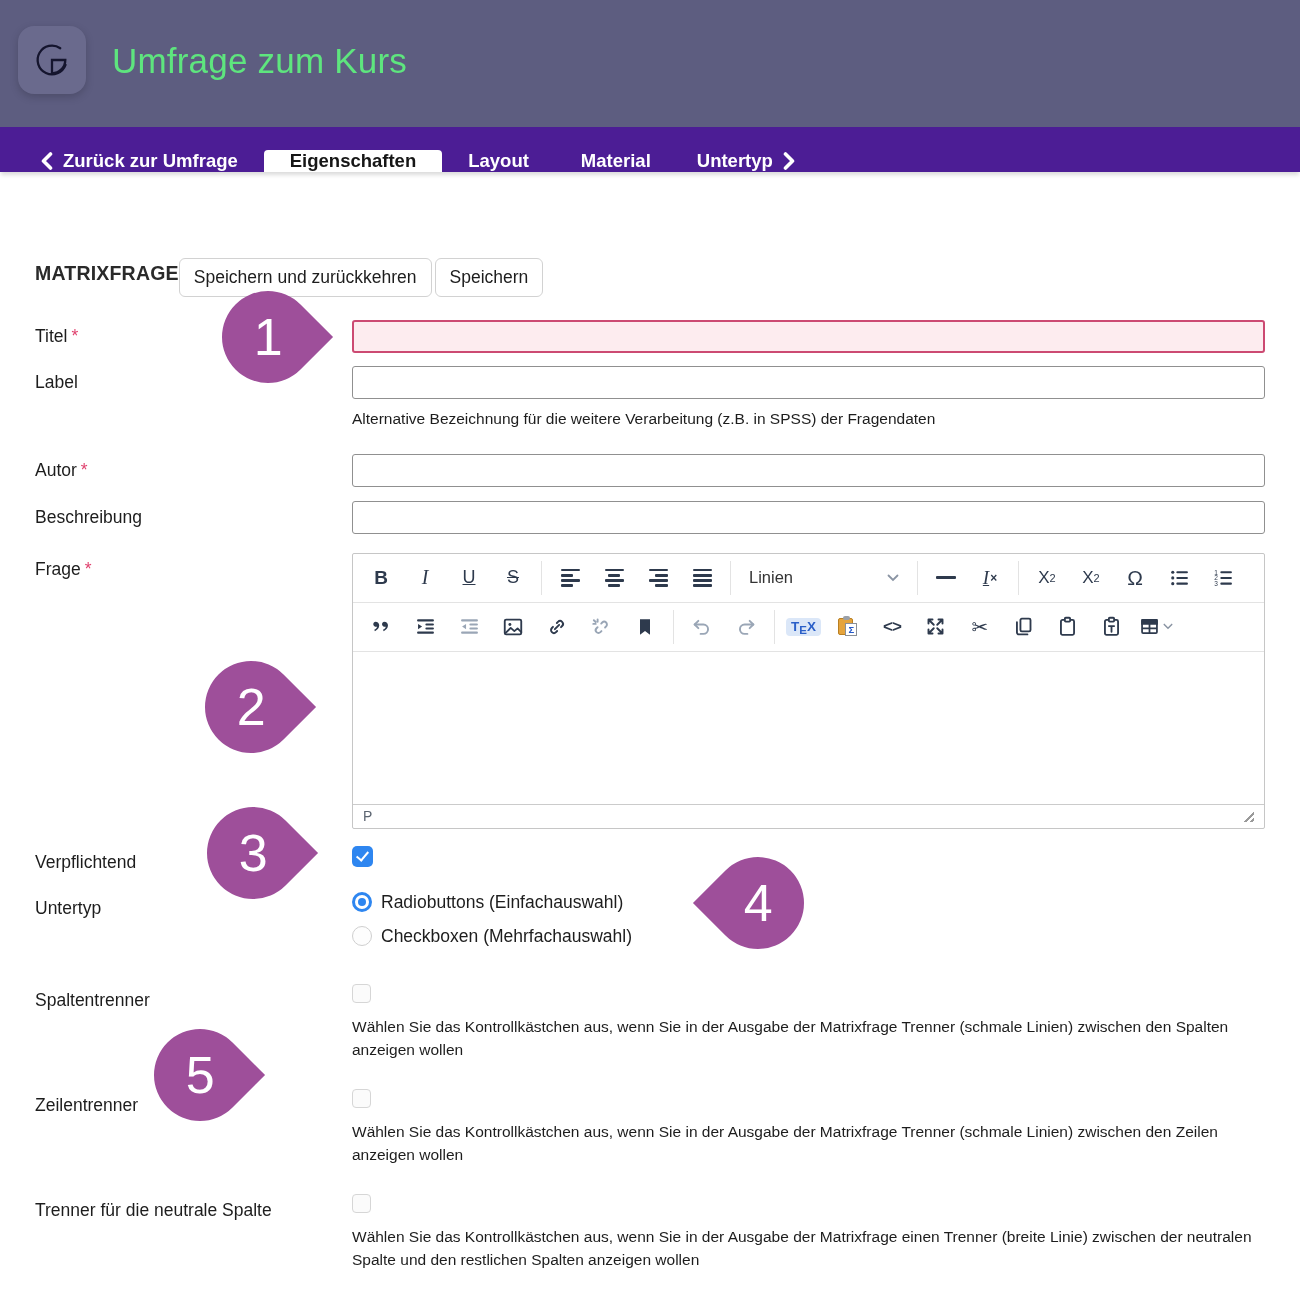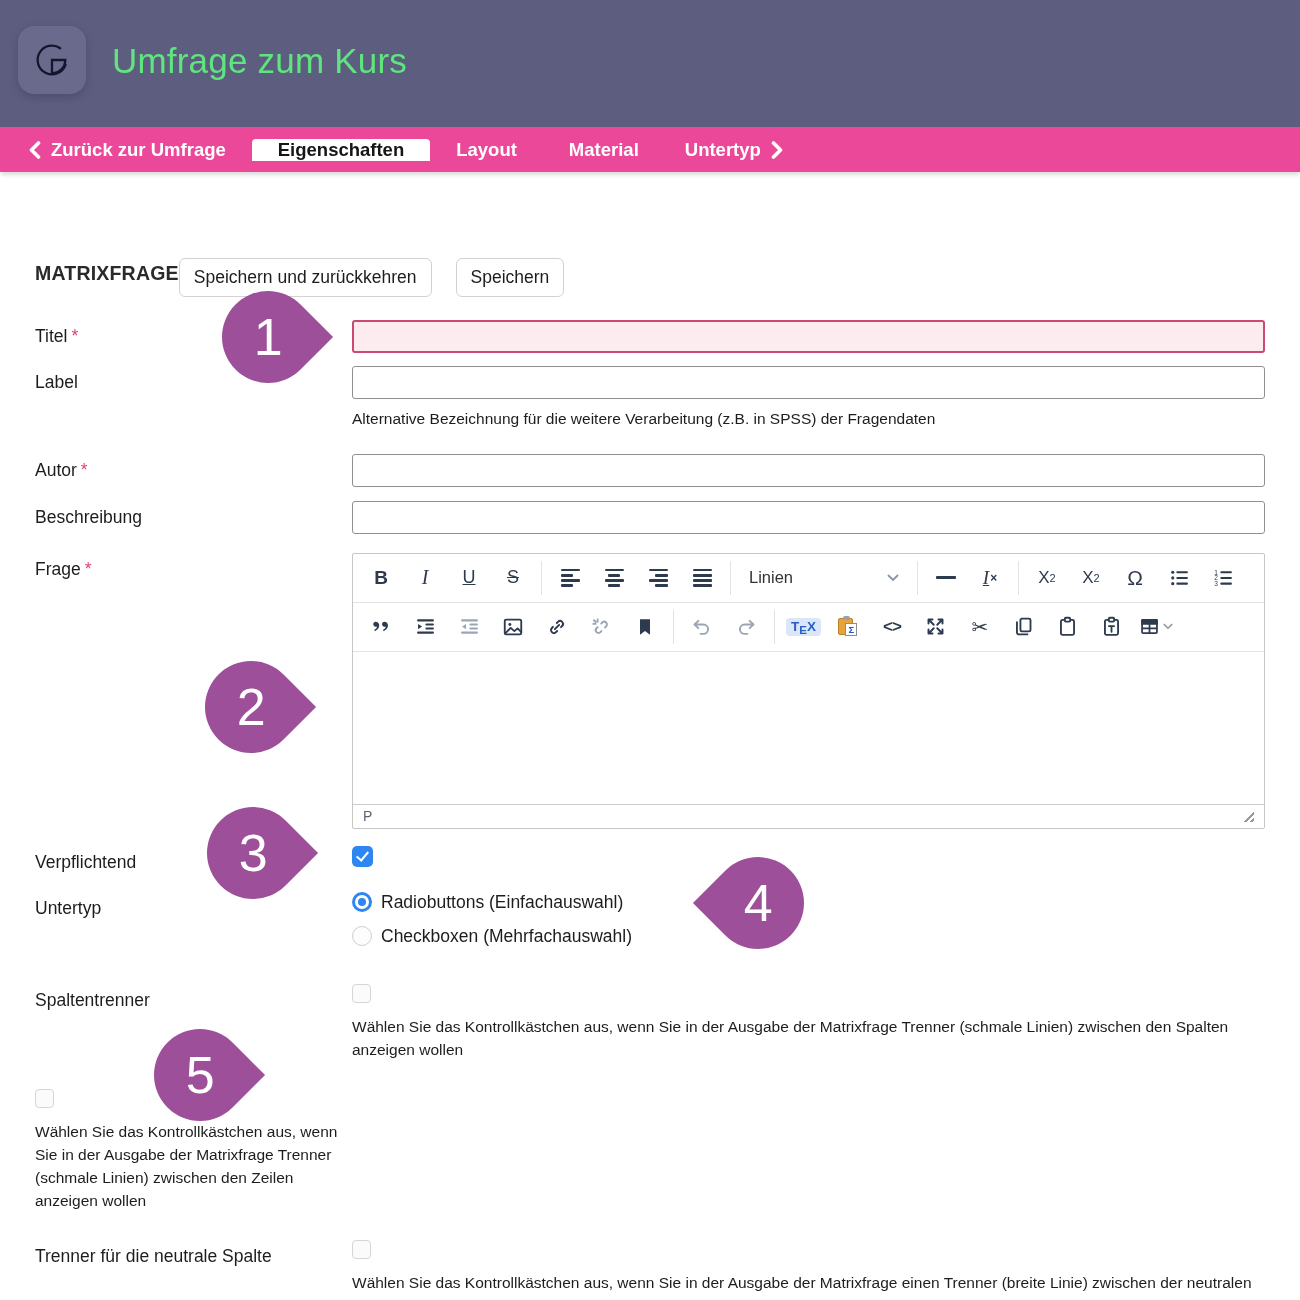--- a/index.html
+++ b/index.html
@@ -6,33 +6,33 @@
   body{width:1300px;height:1300px;position:relative;overflow:hidden;background:#fff;
        font-family:"Liberation Sans",sans-serif;color:#1d1d1d}
 
   
   .app-header{background:#5d5d80;height:127px;display:flex;align-items:center;padding-left:18px;box-sizing:border-box}
   .logo-tile{width:68px;height:68px;border-radius:16px;background:#6a6a8d;display:flex;align-items:center;justify-content:center;
              box-shadow:0 3px 8px rgba(0,0,0,.18);margin-top:-8px}
   .app-title{color:#5ee57e;font-size:35px;font-weight:400;margin-left:26px;margin-top:-6px;letter-spacing:.2px}
 
   
-  .nav{background:#ec4899;height:45px;display:flex;align-items:center;padding-left:28px;
+  .nav{background:#4c1d95;height:45px;display:flex;align-items:flex-end;padding-left:40px;
        box-shadow:0 4px 4px -1px rgba(0,0,0,.14);position:relative;z-index:2}
   .nav-item{display:flex;align-items:center;color:#fff;font-size:18.5px;font-weight:600;cursor:default;white-space:nowrap}
   .back-link{gap:10px;margin-right:26px}
   .preview-link{gap:10px;padding:0 20px}
   .tab{padding:0 26px}
   .tab.active{background:#fff;color:#161616;border-radius:4px 4px 0 0}
 
   
   main{padding:0 35px}
   .head-row{display:flex;justify-content:flex-start;align-items:flex-start;margin-top:86px}
   .section-heading{font-size:19.5px;font-weight:700;color:#2a2a2a;margin:4px 0 0 0;letter-spacing:.2px}
-  .btns{display:flex;gap:24px}
+  .btns{display:flex;gap:3px}
   .btn{background:#fff;border:1px solid #d2d2d2;border-radius:6px;padding:8px 14px;font-size:17.5px;color:#1d1d1d;
        font-family:inherit;cursor:pointer}
 
   .row{display:grid;grid-template-columns:317px 1fr}
   .lab{font-size:17.5px;padding-top:6px}
   .req{color:#e0436f;margin-left:4px}
   input.txt{width:100%;height:33px;box-sizing:border-box;border:1px solid #909090;border-radius:3px;background:#fff;
             font:inherit;padding:0 8px}
   input.err{border:2px solid #cc4a72;background:#fdecef}
   .hint{font-size:15.5px;margin-top:9px;line-height:1.48;color:#1d1d1d}
@@ -408,20 +408,21 @@
 
   <div class="row d-row">
     <div class="lab">Spaltentrenner</div>
     <div>
       <span class="cb off"></span>
       <div class="hint">Wählen Sie das Kontrollkästchen aus, wenn Sie in der Ausgabe der Matrixfrage Trenner (schmale Linien) zwischen den Spalten anzeigen wollen</div>
     </div>
   </div>
 
   <div class="row d-row d-row2">
+    <div class="lab">Zeilentrenner</div>
     <div>
       <span class="cb off"></span>
       <div class="hint">Wählen Sie das Kontrollkästchen aus, wenn Sie in der Ausgabe der Matrixfrage Trenner (schmale Linien) zwischen den Zeilen anzeigen wollen</div>
     </div>
   </div>
 
   <div class="row d-row d-row2">
     <div class="lab">Trenner für die neutrale Spalte</div>
     <div>
       <span class="cb off"></span>

